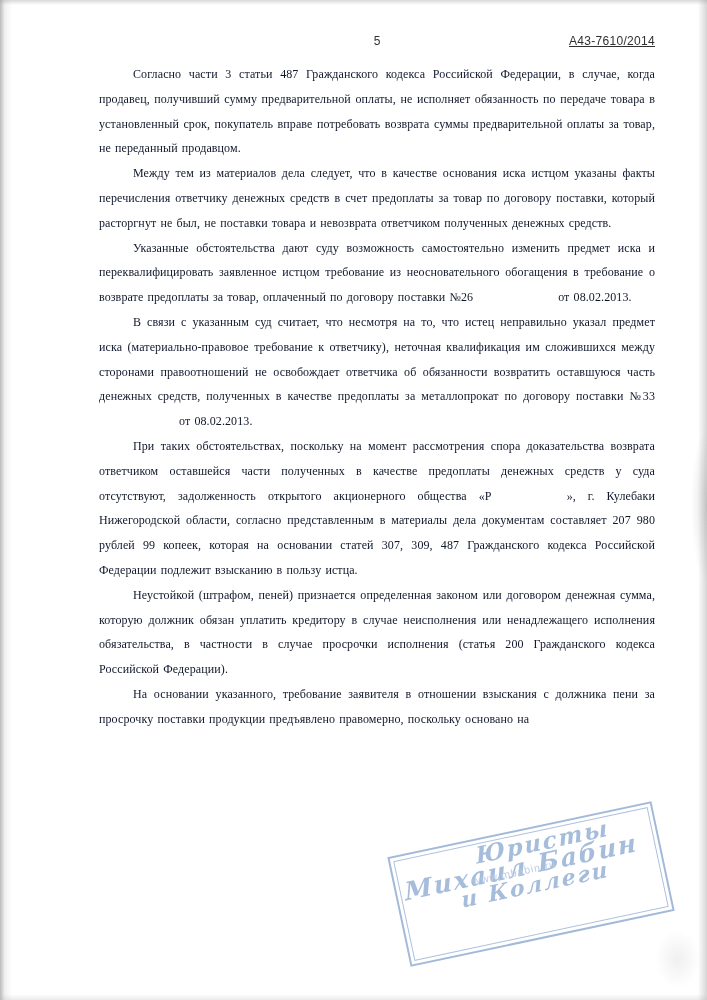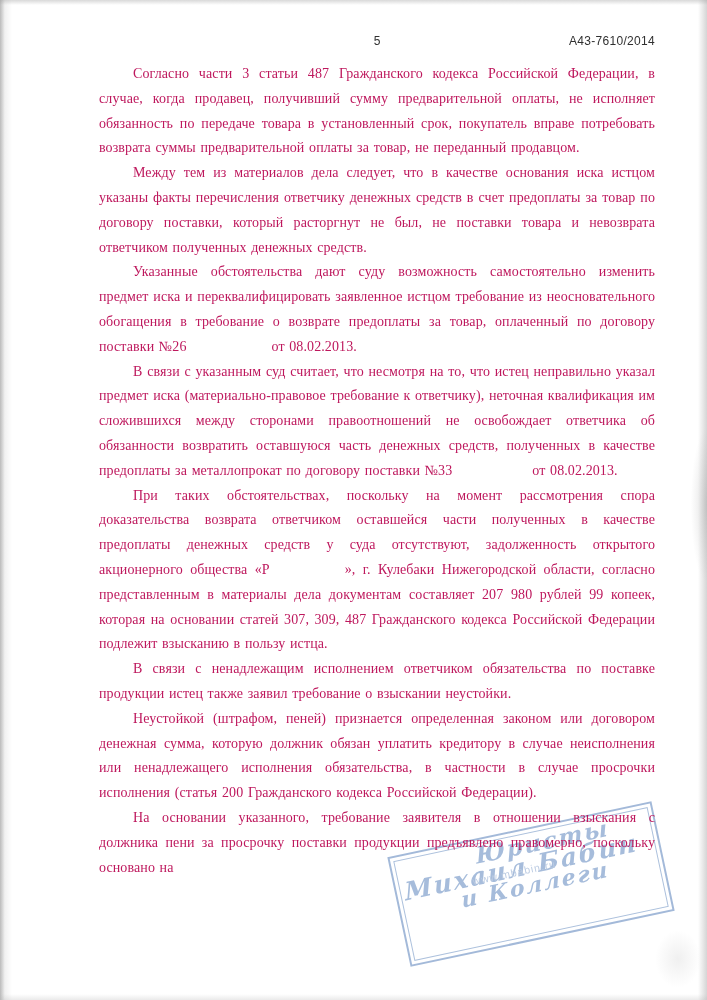--- a/index.html
+++ b/index.html
@@ -50,38 +50,38 @@
     position: absolute;
     left: 99px; top: 34px; width: 556px; height: 18px;
     font-family: "Liberation Sans", sans-serif;
     font-size: 12px;
     color: #303030;
   }
   .page-number {
     position: absolute; left: 0; right: 0; text-align: center;
   }
   .case-number {
-    position: absolute; right: 0; top: 0; letter-spacing: 0.3px;
+    position: absolute; right: 0; top: 0; letter-spacing: 0.3px; text-decoration: underline;
   }
 
   
   .doc-body {
     position: absolute;
     left: 99px; top: 62px; width: 556px;
     z-index: 2;
   }
   .doc-body p {
     margin: 0;
     text-align: justify;
     text-indent: 34px;
-    font-size: 14px;
+    font-size: 12px;
     line-height: 24.8px;
     letter-spacing: 0.1px;
     word-spacing: 1px;
-    color: #be185d;
+    color: #0f172a;
   }
   .gap-85 { display: inline-block; width: 85px; }
   .gap-80 { display: inline-block; width: 80px; }
   .gap-75 { display: inline-block; width: 75px; }
 
   
   .stamp {
     position: absolute;
     left: 396px; top: 828px;
     width: 270px; height: 112px;
@@ -145,18 +145,17 @@
     <span class="page-number">5</span>
     <span class="case-number">А43-7610/2014</span>
   </div>
 
   <div class="doc-body">
     <p>Согласно части 3 статьи 487 Гражданского кодекса Российской Федерации, в случае, когда продавец, получивший сумму предварительной оплаты, не исполняет обязанность по передаче товара в установленный срок, покупатель вправе потребовать возврата суммы предварительной оплаты за товар, не переданный продавцом.</p>
     <p>Между тем из материалов дела следует, что в качестве основания иска истцом указаны факты перечисления ответчику денежных средств в счет предоплаты за товар по договору поставки, который расторгнут не был, не поставки товара и невозврата ответчиком полученных денежных средств.</p>
     <p><span>Указанные обстоятельства дают суду возможность самостоятельно изменить предмет иска и переквалифицировать заявленное истцом требование из неосновательного обогащения в требование о возврате предоплаты за товар, оплаченный по договору поставки №26</span><span class="gap-85"></span><span>от 08.02.2013.</span></p>
     <p><span>В связи с указанным суд считает, что несмотря на то, что истец неправильно указал предмет иска (материально-правовое требование к ответчику), неточная квалификация им сложившихся между сторонами правоотношений не освобождает ответчика об обязанности возвратить оставшуюся часть денежных средств, полученных в качестве предоплаты за металлопрокат по договору поставки №33</span><span class="gap-80"></span><span>от 08.02.2013.</span></p>
     <p><span>При таких обстоятельствах, поскольку на момент рассмотрения спора доказательства возврата ответчиком оставшейся части полученных в качестве предоплаты денежных средств у суда отсутствуют, задолженность открытого акционерного общества «Р</span><span class="gap-75"></span><span>», г. Кулебаки Нижегородской области, согласно представленным в материалы дела документам составляет 207 980 рублей 99 копеек, которая на основании статей 307, 309, 487 Гражданского кодекса Российской Федерации подлежит взысканию в пользу истца.</span></p>
-    <p>В связи с ненадлежащим исполнением ответчиком обязательства по поставке продукции истец также заявил требование о взыскании неустойки.</p>
     <p>Неустойкой (штрафом, пеней) признается определенная законом или договором денежная сумма, которую должник обязан уплатить кредитору в случае неисполнения или ненадлежащего исполнения обязательства, в частности в случае просрочки исполнения (статья 200 Гражданского кодекса Российской Федерации).</p>
     <p>На основании указанного, требование заявителя в отношении взыскания с должника пени за просрочку поставки продукции предъявлено правомерно, поскольку основано на</p>
   </div>
 
 </div>
 
 </body></html>

